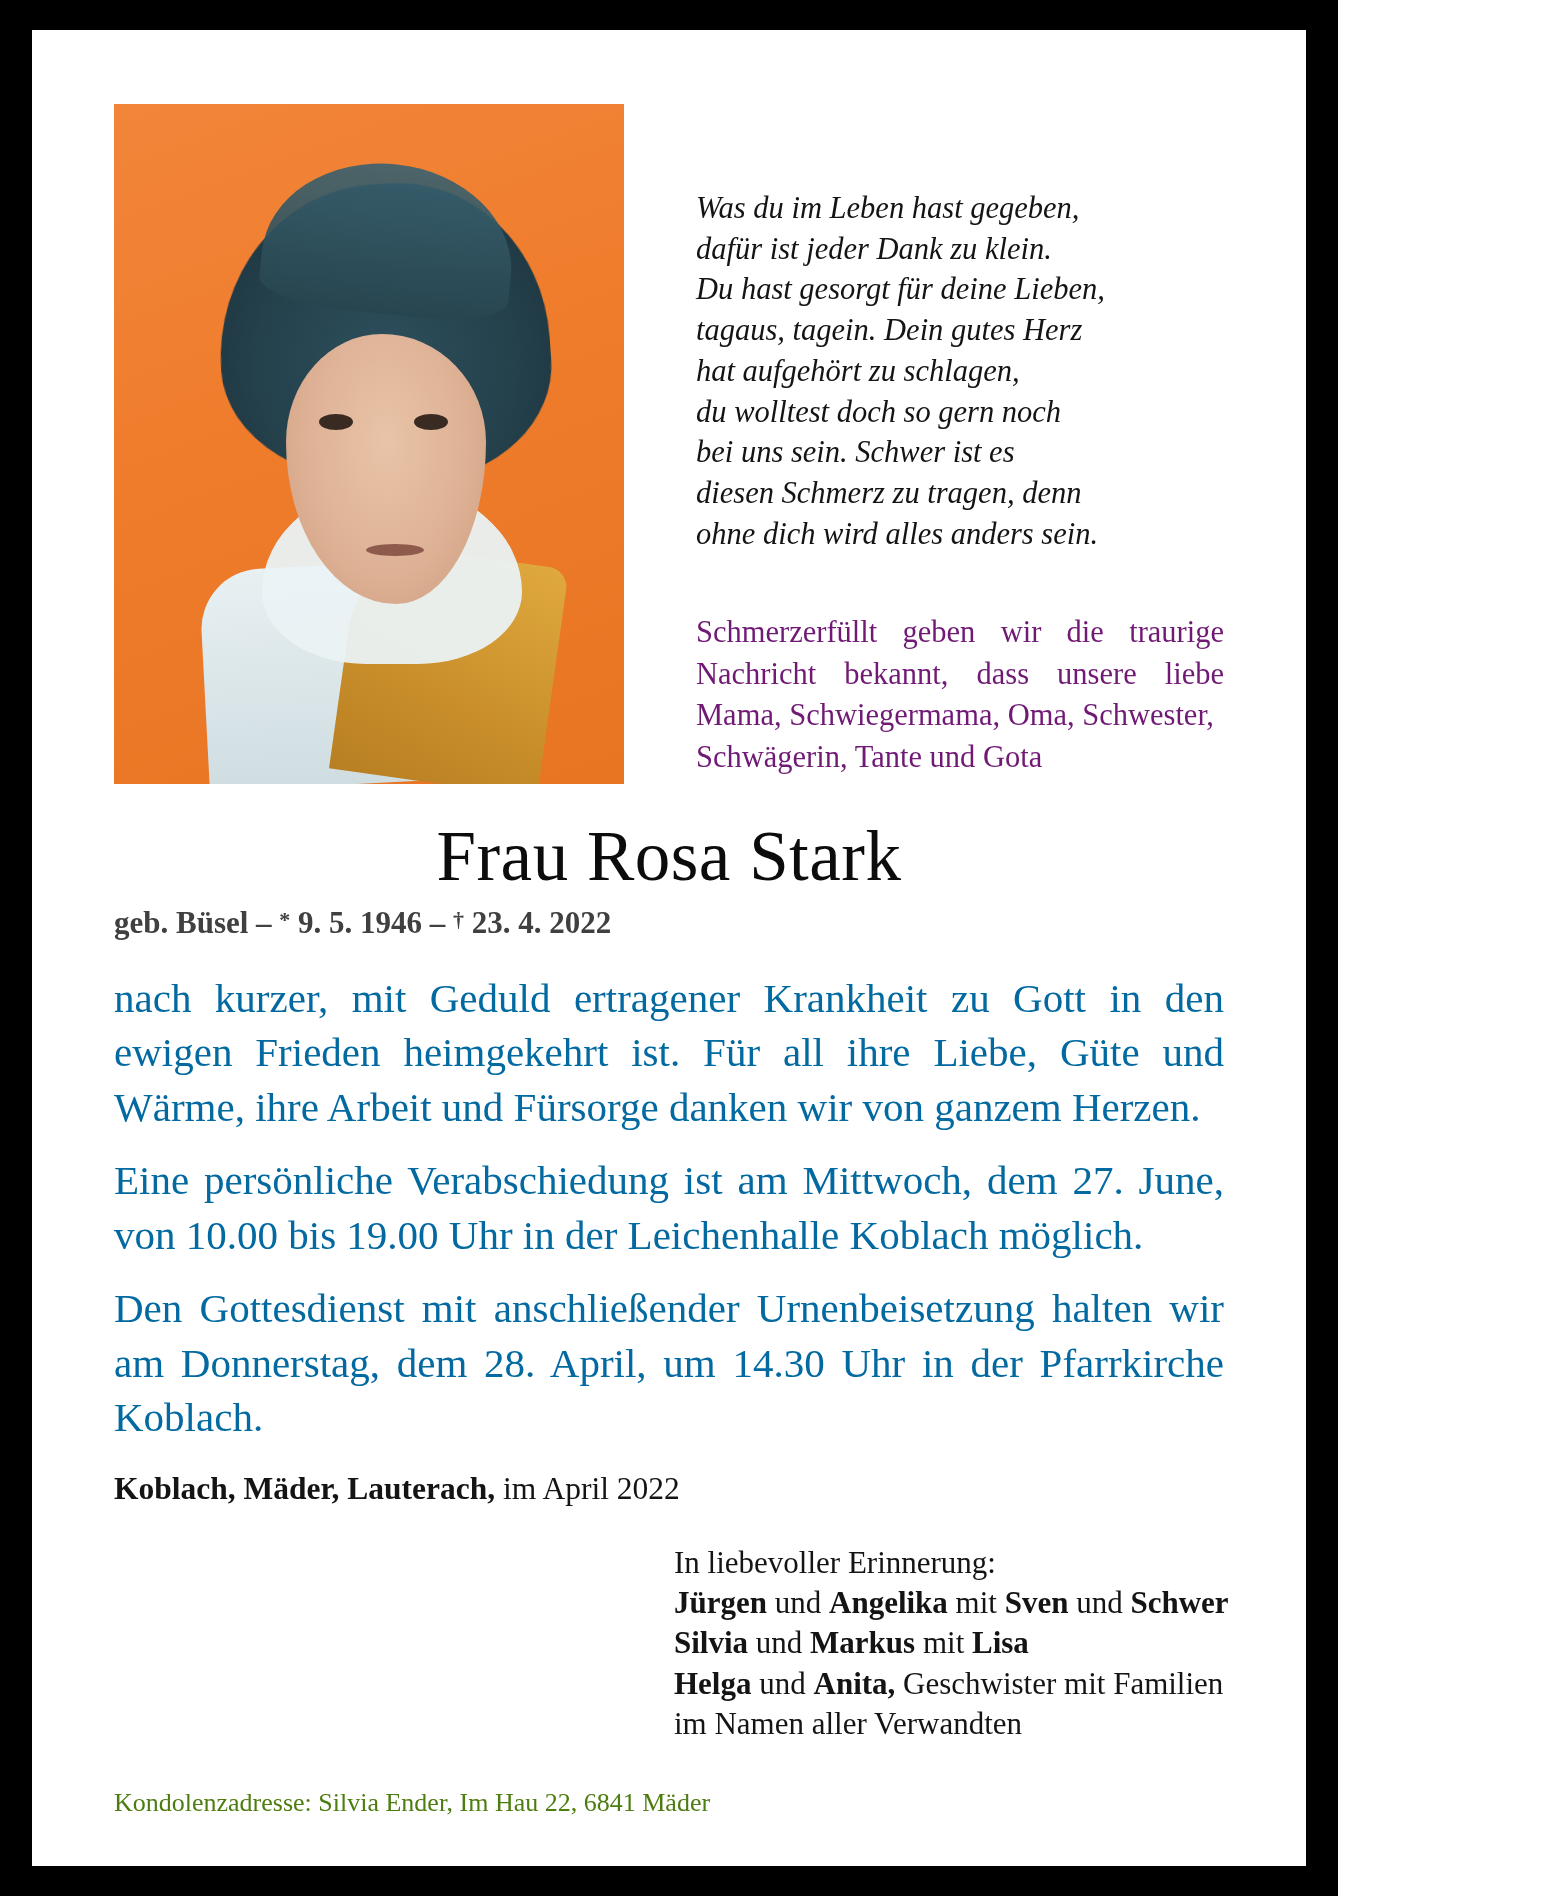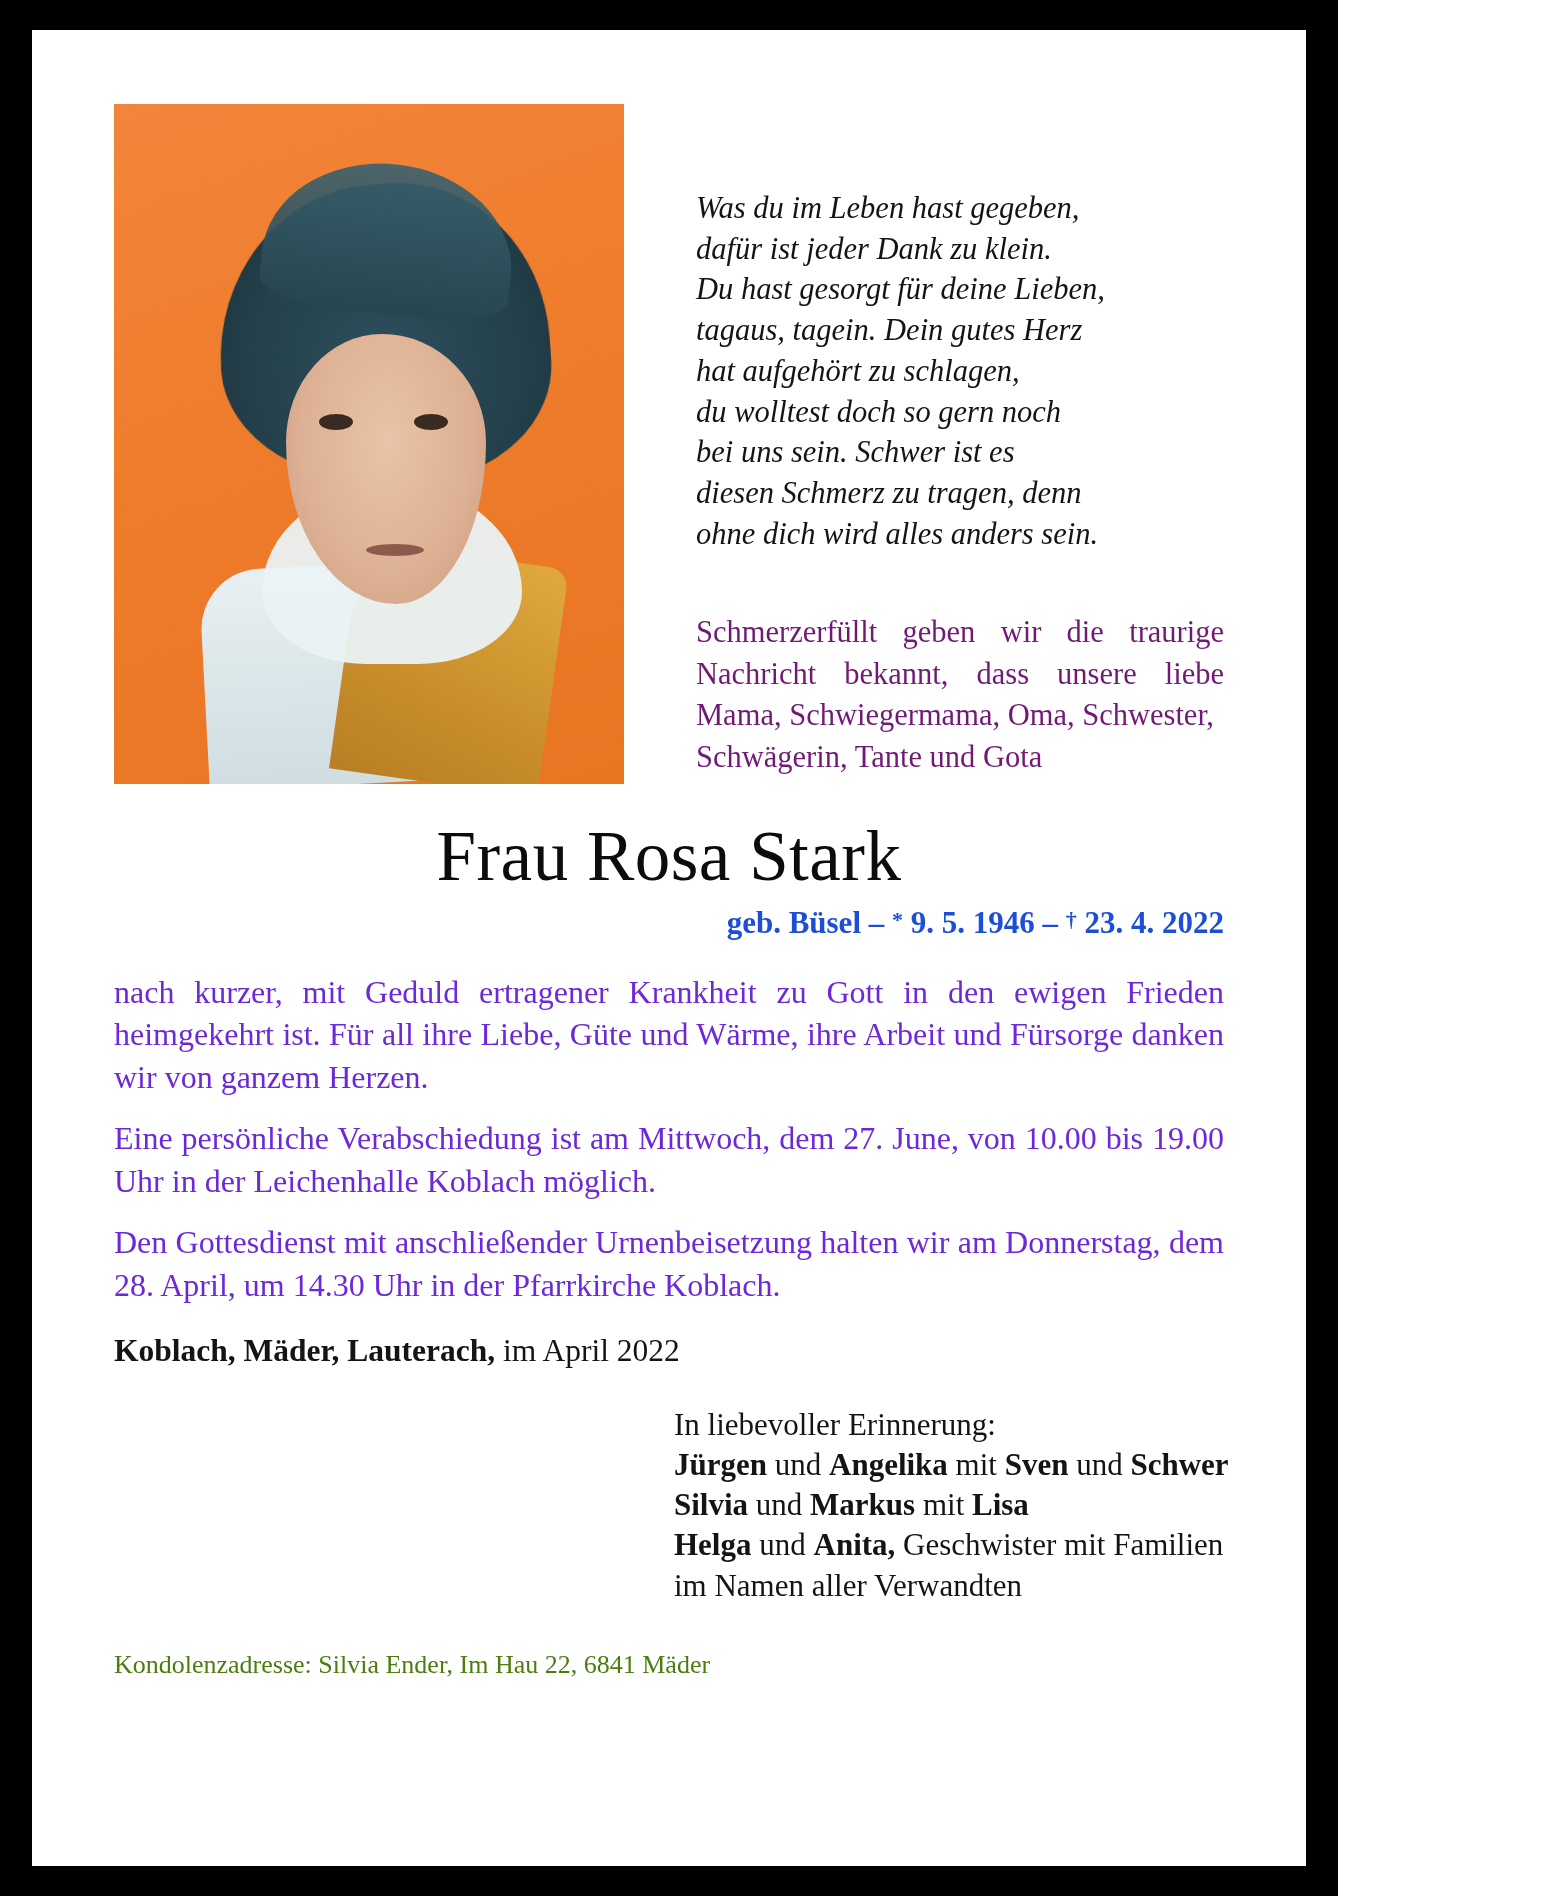--- a/index.html
+++ b/index.html
@@ -161,37 +161,37 @@
   
   .name {
     text-align: center;
     font-size: 71px;
     line-height: 1.08;
     letter-spacing: 0.5px;
     margin-top: 34px;
     color: #0c0c0c;
   }
   .dates {
-    text-align: right;
+    text-align: left;
     font-weight: bold;
     font-size: 31px;
     margin-top: 10px;
-    color: #1d4ed8;
+    color: #404040;
   }
   .dates .sup {
     font-size: 22px;
     vertical-align: 6px;
   }
 
   
   .body {
     margin-top: 30px;
-    font-size: 32px;
+    font-size: 41px;
     line-height: 1.33;
-    color: #6d28d9;
+    color: #0369a1;
   }
   .body p {
     margin: 0 0 19px 0;
     text-align: justify;
     text-justify: inter-word;
   }
   .body p:last-child { margin-bottom: 0; }
 
   .place-line {
     margin-top: 26px;

